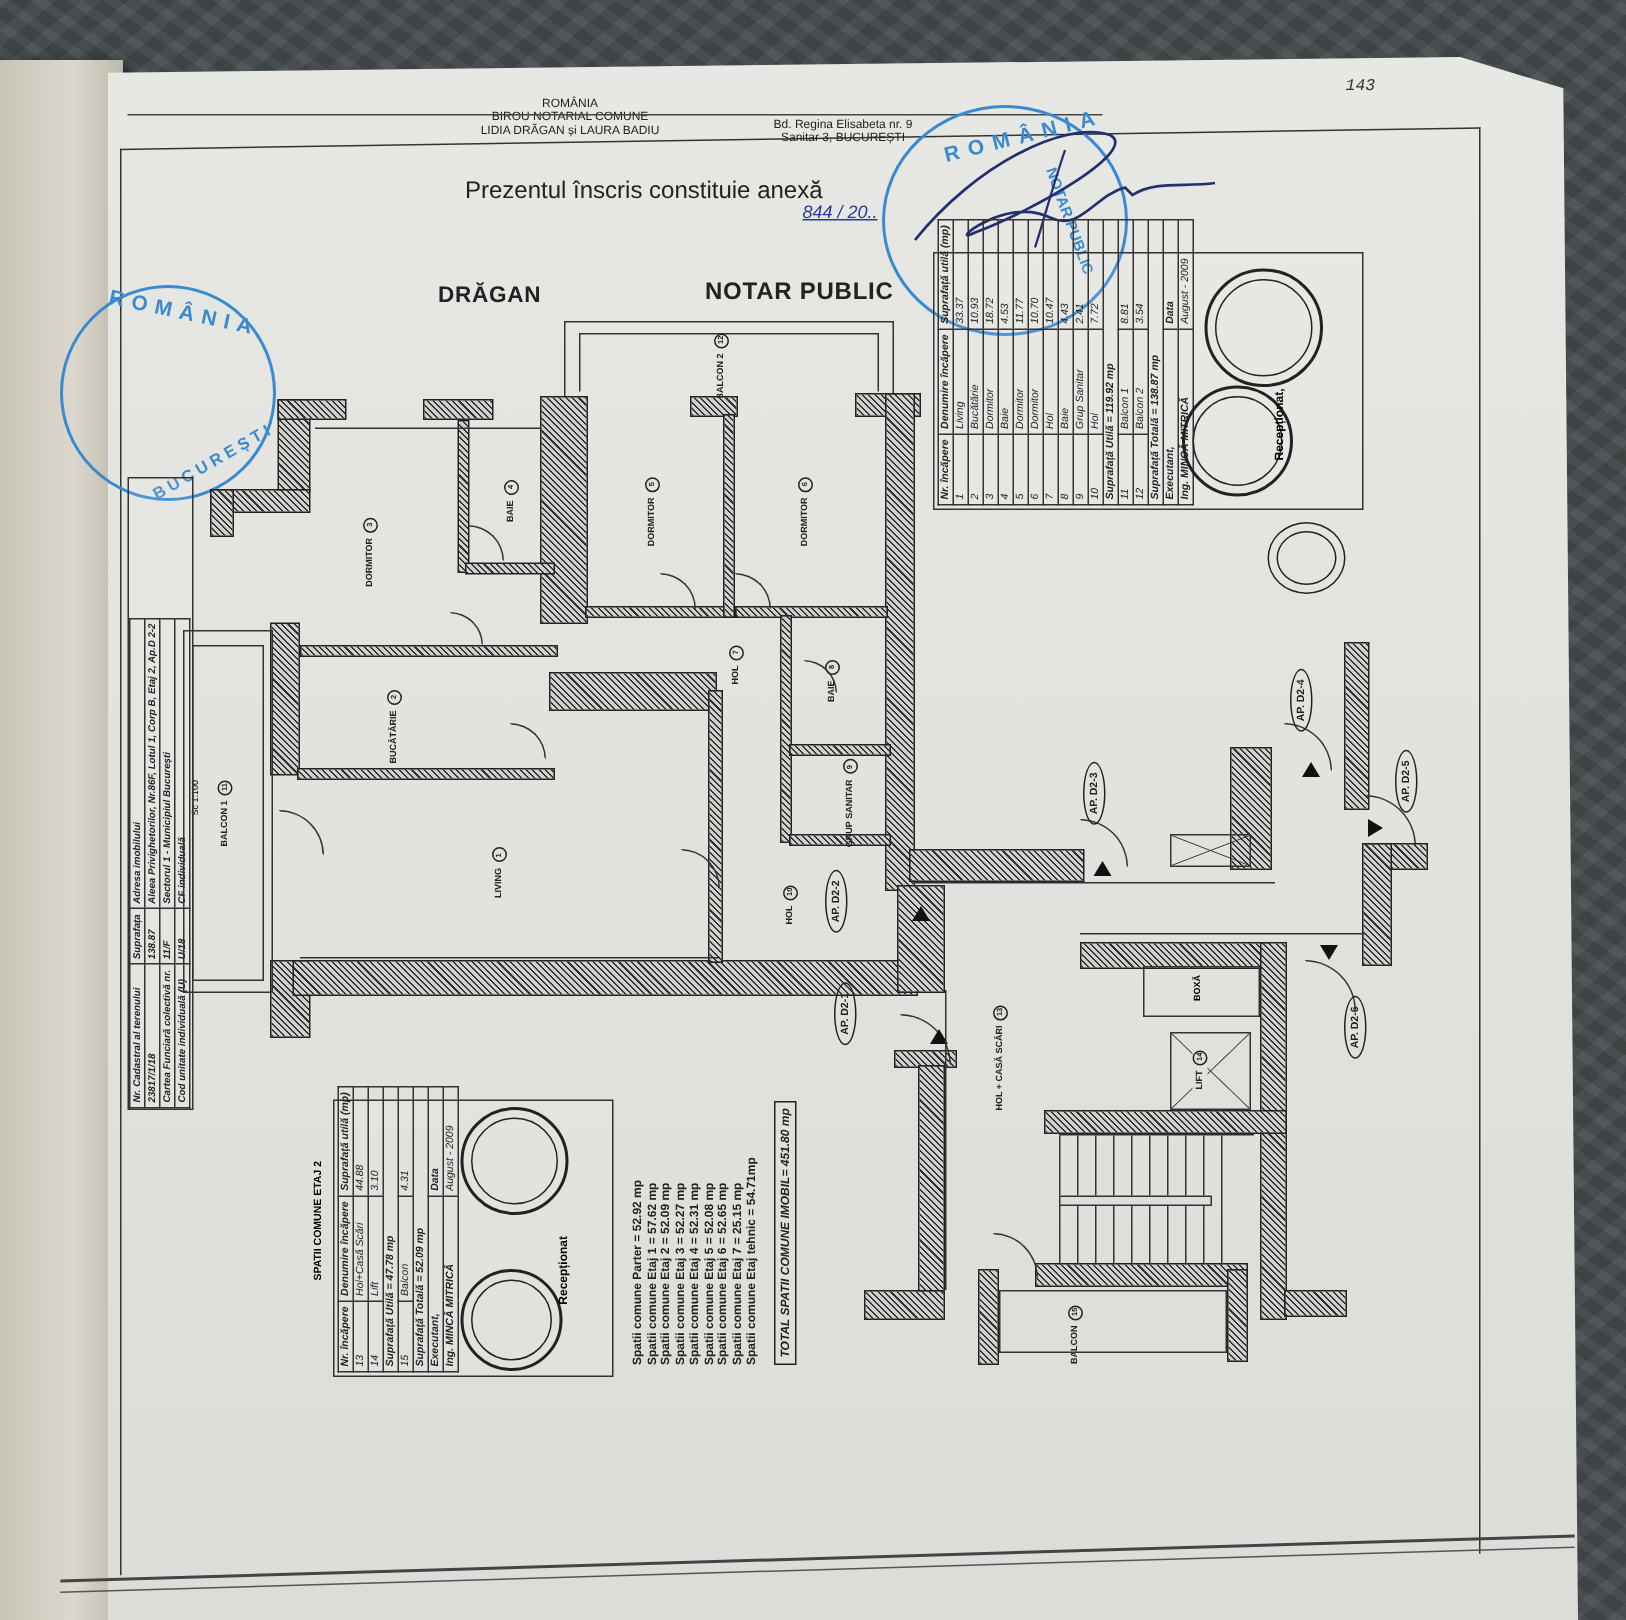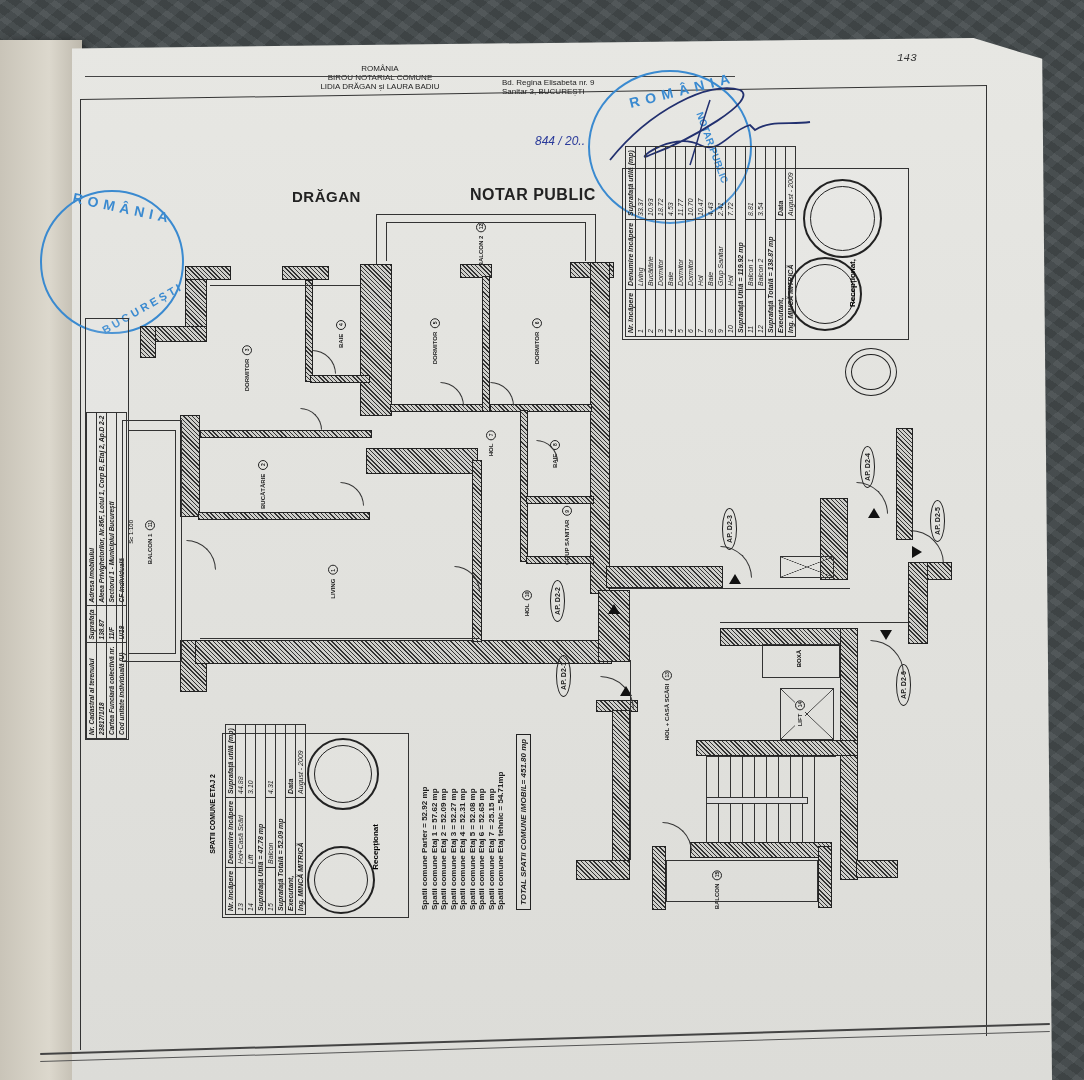--- a/index.html
+++ b/index.html
@@ -10,25 +10,25 @@
       #454b4d;}
   .left-page{position:absolute;left:0;top:40px;width:82px;height:1040px;background:linear-gradient(90deg,#c9c4b8,#dcd8cd 60%,#bdb8ac);box-shadow:4px 0 8px rgba(0,0,0,.35);}
   .page{position:absolute;left:72px;top:38px;width:980px;height:1042px;background:linear-gradient(180deg,#e7e7e3,#dcdcd8);
         clip-path:polygon(0 1%,92% 0,99% 2%,100% 100%,0 100%);}
   .frame{position:absolute;left:80px;top:92px;width:905px;height:950px;border:1.5px solid #333;border-bottom:none;transform:skewY(-0.9deg);}
   .frame-bottom{position:absolute;left:40px;top:1038px;width:1010px;height:0;border-top:2px solid #444;transform:rotate(-1.7deg);}
   .frame-bottom2{position:absolute;left:40px;top:1046px;width:1010px;height:0;border-top:1.5px solid #555;transform:rotate(-1.7deg);}
   .page-num{position:absolute;left:897px;top:52px;font-size:11px;color:#333;font-style:italic;font-family:Liberation Mono, monospace;}
   .header{position:absolute;left:280px;top:64px;width:400px;font-size:8px;color:#222;line-height:9px;}
   .hdr-l{position:absolute;left:0;top:0;width:200px;text-align:center;}
-  .hdr-r{position:absolute;left:222px;top:14px;width:120px;}
+  .hdr-r{position:absolute;left:222px;top:14px;width:120px;text-align:center;}
   .hdr-line{position:absolute;left:-200px;top:22px;width:660px;border-top:1px solid #444;}
   .anexa{position:absolute;left:280px;top:118px;font-size:16px;color:#222;line-height:20px;}
   .anexa .l1{padding-left:30px;}
-  .sig-date{position:absolute;left:535px;top:134px;color:#2a3a9a;font-style:italic;font-size:12px;}
+  .sig-date{position:absolute;left:535px;top:134px;color:#2a3a9a;font-style:italic;font-size:12px;text-decoration:underline;}
   .parti{position:absolute;left:292px;top:188px;font-size:15px;font-weight:bold;letter-spacing:.5px;color:#222;}
   .notar{position:absolute;left:470px;top:186px;font-size:16px;font-weight:bold;letter-spacing:.5px;color:#222;}
   .stamp{position:absolute;border:2.5px solid #3a8ad0;border-radius:50%;color:#3a8ad0;font-weight:bold;}
   .stamp span{position:absolute;font-size:14px;}
   .wall{position:absolute;background:repeating-linear-gradient(45deg,#333 0 1px,#cfcfcb 1px 3px);border:1px solid #222;}
   .line{position:absolute;border:1px solid #333;}
   .room-label{position:absolute;font-size:6px;font-weight:bold;color:#222;writing-mode:vertical-rl;transform:rotate(180deg);text-align:center;}
   .room-num{display:inline-block;border:1px solid #222;border-radius:50%;width:8px;height:8px;font-size:5px;line-height:8px;text-align:center;margin-top:2px;}
   .ap{position:absolute;border:1.2px solid #222;border-radius:50%;font-size:7px;font-weight:bold;padding:6px 3px;writing-mode:vertical-rl;transform:rotate(180deg);color:#222;}
   .door{position:absolute;border:1px solid #333;border-color:#333 #333 transparent transparent;border-radius:0 100% 0 0;}
@@ -72,20 +72,21 @@
     <div>LIDIA DRĂGAN și LAURA BADIU</div>
   </div>
   <div class="hdr-r">
     <div>Bd. Regina Elisabeta nr. 9</div>
     <div>Sanitar 3, BUCUREȘTI</div>
   </div>
   <div class="hdr-line" style="top:12px;left:-195px;width:650px;"></div>
 </div>
 
 <div class="anexa">
+  <div class="l1">Prezentul înscris constituie anexă</div>
 </div>
 <div class="sig-date">844 / 20..</div>
 
 <div class="parti">DRĂGAN</div>
 <div class="notar">NOTAR PUBLIC</div>
 
 <div class="stamp" style="left:588px;top:70px;width:160px;height:150px;">
   <span style="left:38px;top:10px;letter-spacing:6px;transform:rotate(-14deg);">ROMÂNIA</span>
   <span style="left:85px;top:70px;font-size:10px;transform:rotate(70deg);">NOTAR PUBLIC</span>
 </div>

